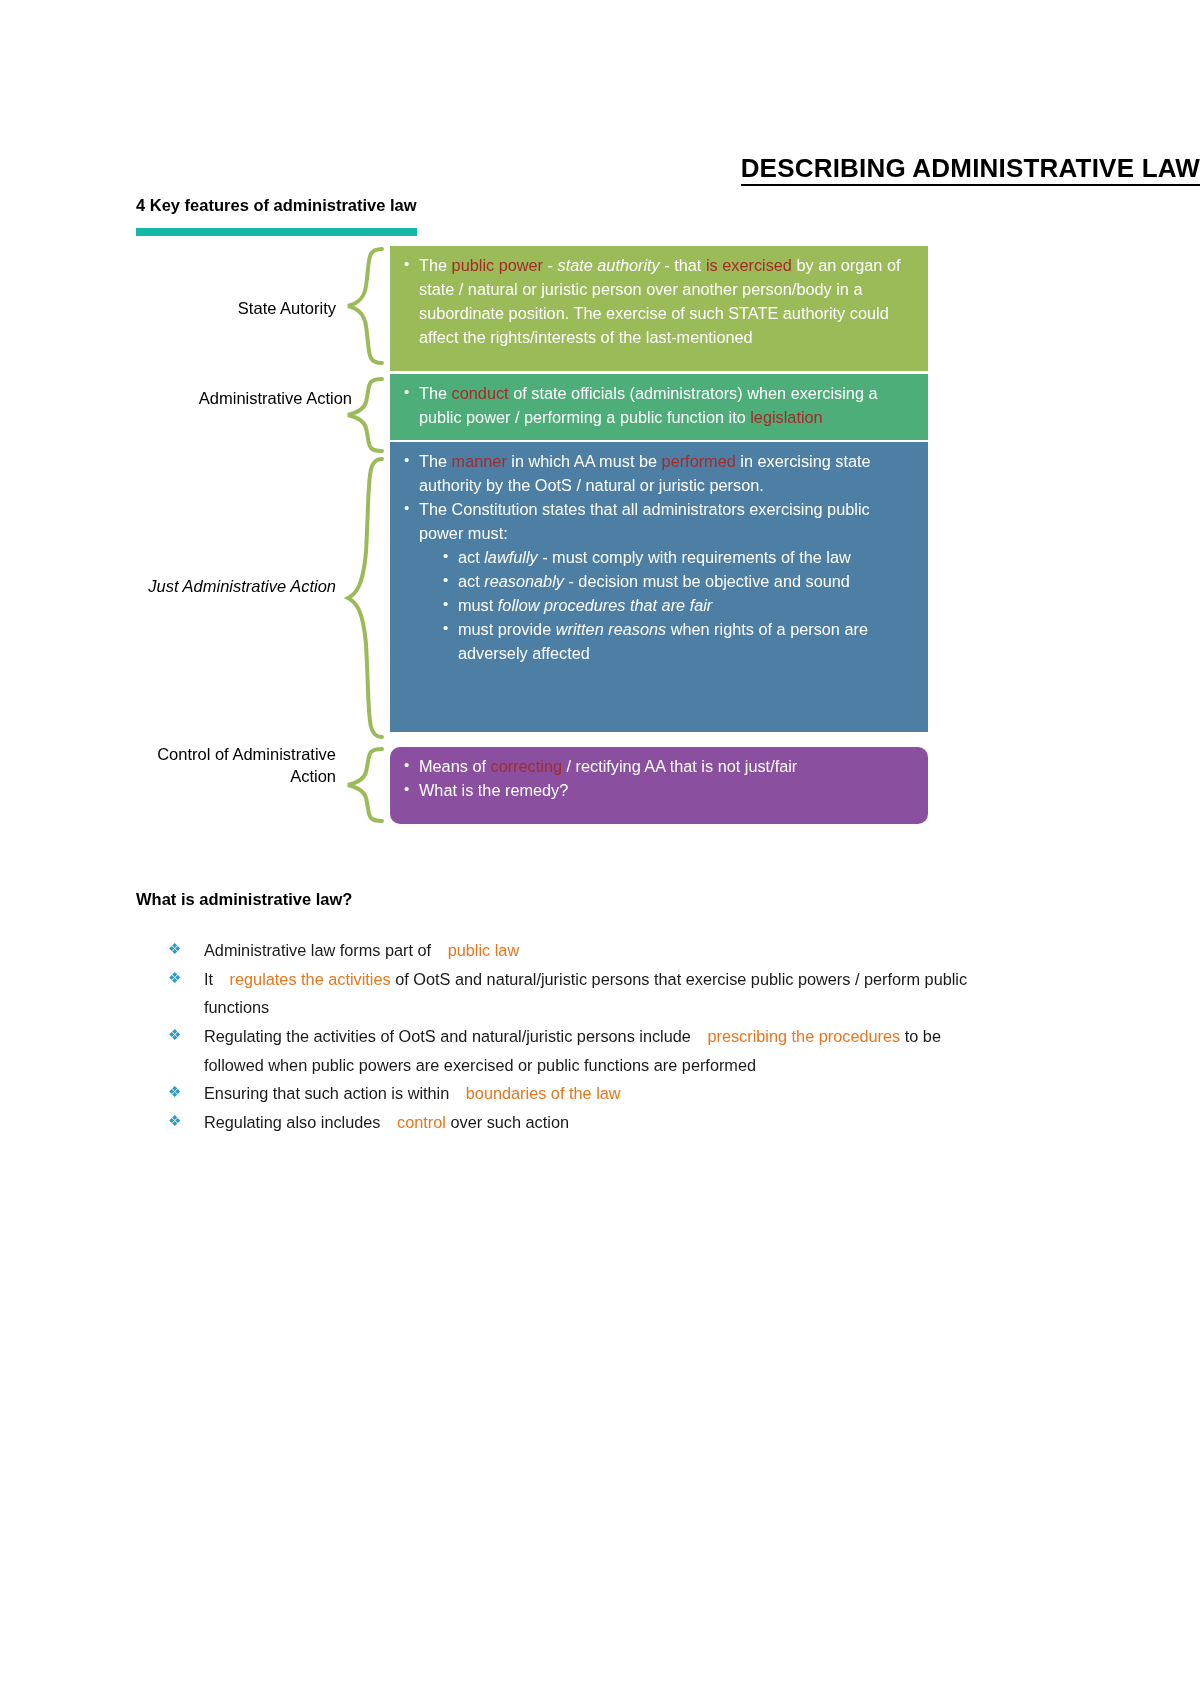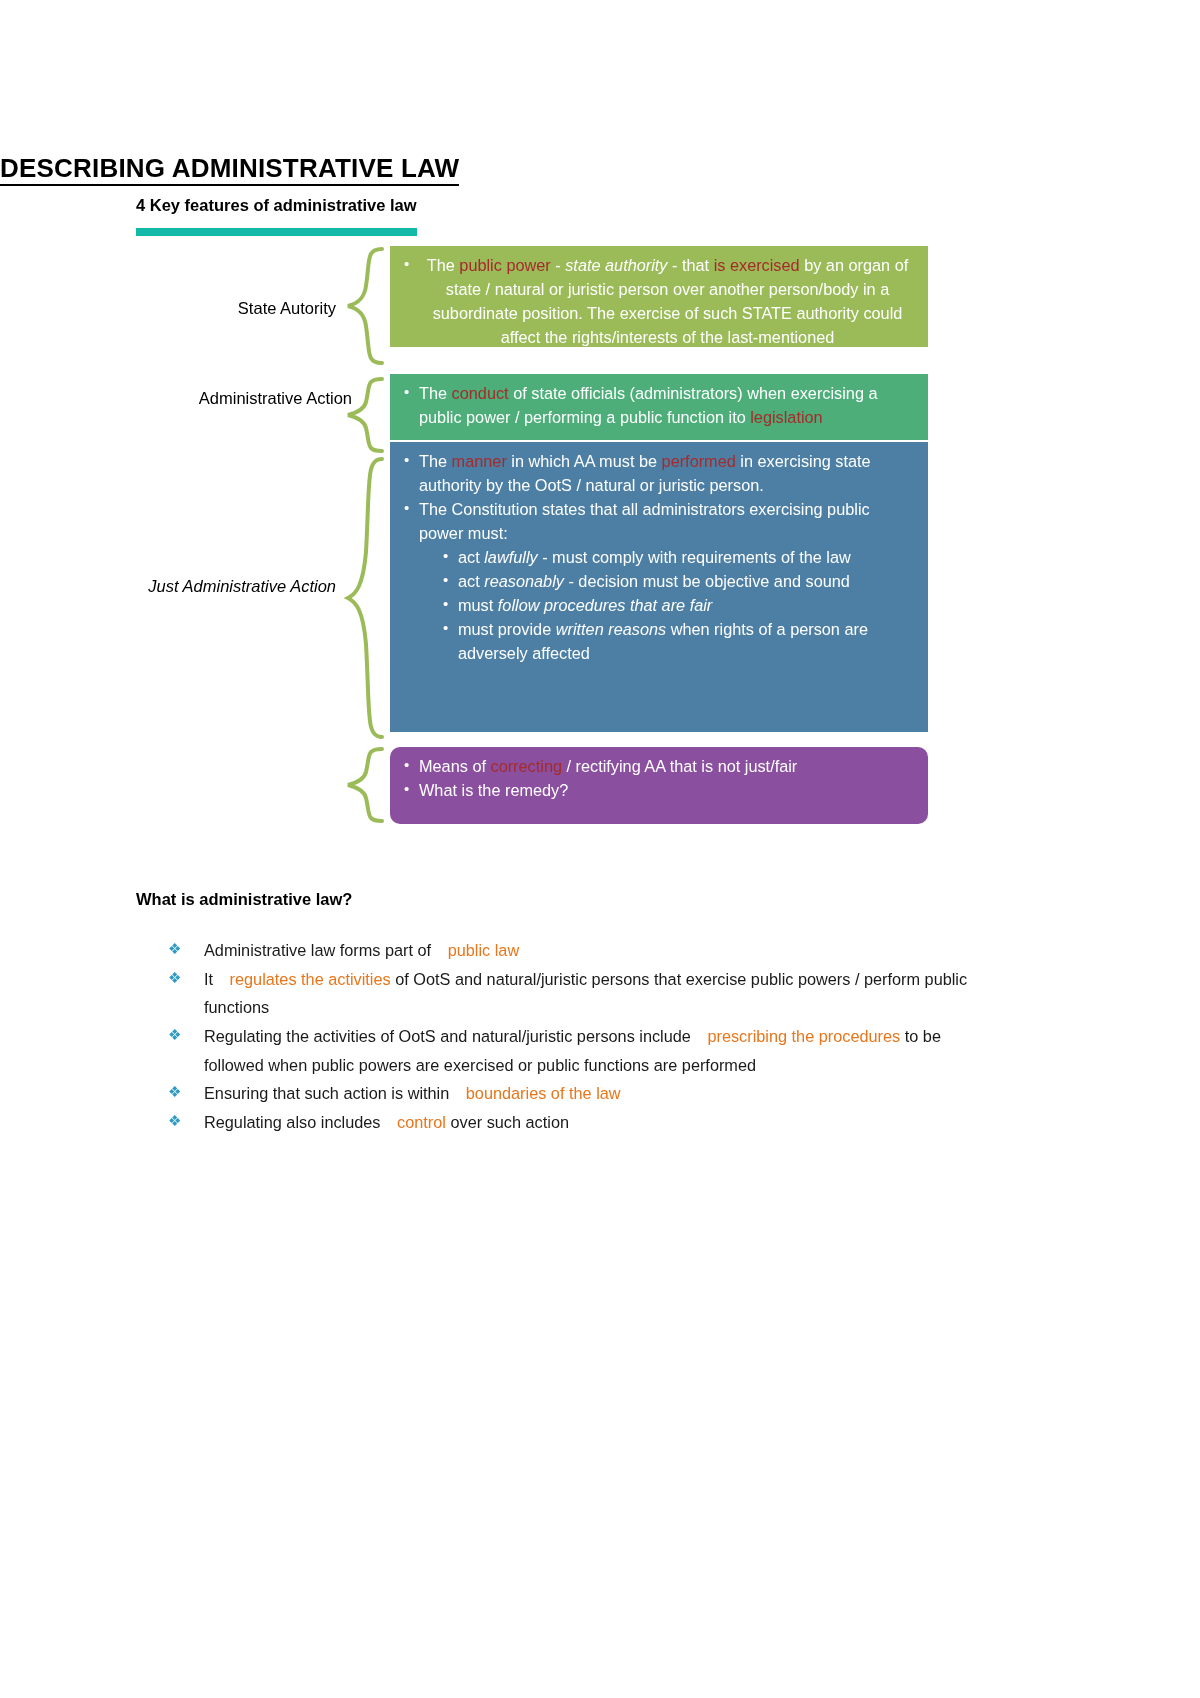--- a/index.html
+++ b/index.html
@@ -21,21 +21,21 @@
     height: 1698px;
     background: #ffffff;
   }
 
   
   .doc-title {
     position: absolute;
     left: 0;
     top: 136px;
     width: 1200px;
-    text-align: left;
+    text-align: right;
     font-size: 26px;
     font-weight: bold;
     letter-spacing: 0.2px;
     color: #000;
   }
   .doc-title span {
     border-bottom: 2px solid #000;
     padding-bottom: 1px;
   }
 
@@ -163,21 +163,21 @@
   <div class="section-head"><span>4 Key features of administrative law</span></div>
 
   <div class="diagram">
 
     <div class="label" style="left:0px; top:60px;">State Autority</div>
     <div class="brace" style="top:8px;">
       <svg width="40" height="120" viewBox="0 0 40 120" fill="none" aria-hidden="true">
         <path d="M38 3 C22 3 26 14 22 40 C20 54 12 58 4 60 C12 62 20 66 22 80 C26 106 22 117 38 117" stroke="#9BBB59" stroke-width="4" fill="none" stroke-linecap="round"></path>
       </svg>
     </div>
-    <div class="box box-green" style="top:8px; height:101px;text-align:center;">
+    <div class="box box-green" style="top:8px; height:125px;">
       <ul>
         <li><span>The </span><span class="hl">public power</span><span> - </span><span class="it">state authority</span><span> - that </span><span class="hl">is exercised</span><span> by an organ of state / natural  or juristic person over another person/body in a subordinate position. The exercise of such STATE authority could affect the rights/interests of the last-mentioned</span></li>
       </ul>
     </div>
 
     <div class="label" style="left:16px; top:150px;">Administrative Action</div>
     <div class="brace" style="top:138px;">
       <svg width="40" height="78" viewBox="0 0 40 78" fill="none" aria-hidden="true">
         <path d="M38 3 C22 3 26 10 22 26 C20 34 12 37 4 39 C12 41 20 44 22 52 C26 68 22 75 38 75" stroke="#9BBB59" stroke-width="4" fill="none" stroke-linecap="round"></path>
       </svg>
@@ -202,20 +202,21 @@
           <ul class="sub">
             <li><span>act </span><span class="it">lawfully</span><span>  - must comply with requirements of the law</span></li>
             <li><span>act </span><span class="it">reasonably</span><span> - decision must be objective and sound</span></li>
             <li><span>must </span><span class="it">follow procedures that are fair</span></li>
             <li><span>must provide </span><span class="it">written reasons</span><span> when rights of a person are adversely affected</span></li>
           </ul>
         </li>
       </ul>
     </div>
 
+    <div class="label" style="left:0px; top:506px;">Control of Administrative Action</div>
     <div class="brace" style="top:508px;">
       <svg width="40" height="78" viewBox="0 0 40 78" fill="none" aria-hidden="true">
         <path d="M38 3 C22 3 26 10 22 26 C20 34 12 37 4 39 C12 41 20 44 22 52 C26 68 22 75 38 75" stroke="#9BBB59" stroke-width="4" fill="none" stroke-linecap="round"></path>
       </svg>
     </div>
     <div class="box box-purple" style="top:509px; height:77px;">
       <ul>
         <li><span>Means of </span><span class="hl">correcting</span><span> / rectifying AA that is not just/fair</span></li>
         <li><span>What is the remedy?</span></li>
       </ul>

